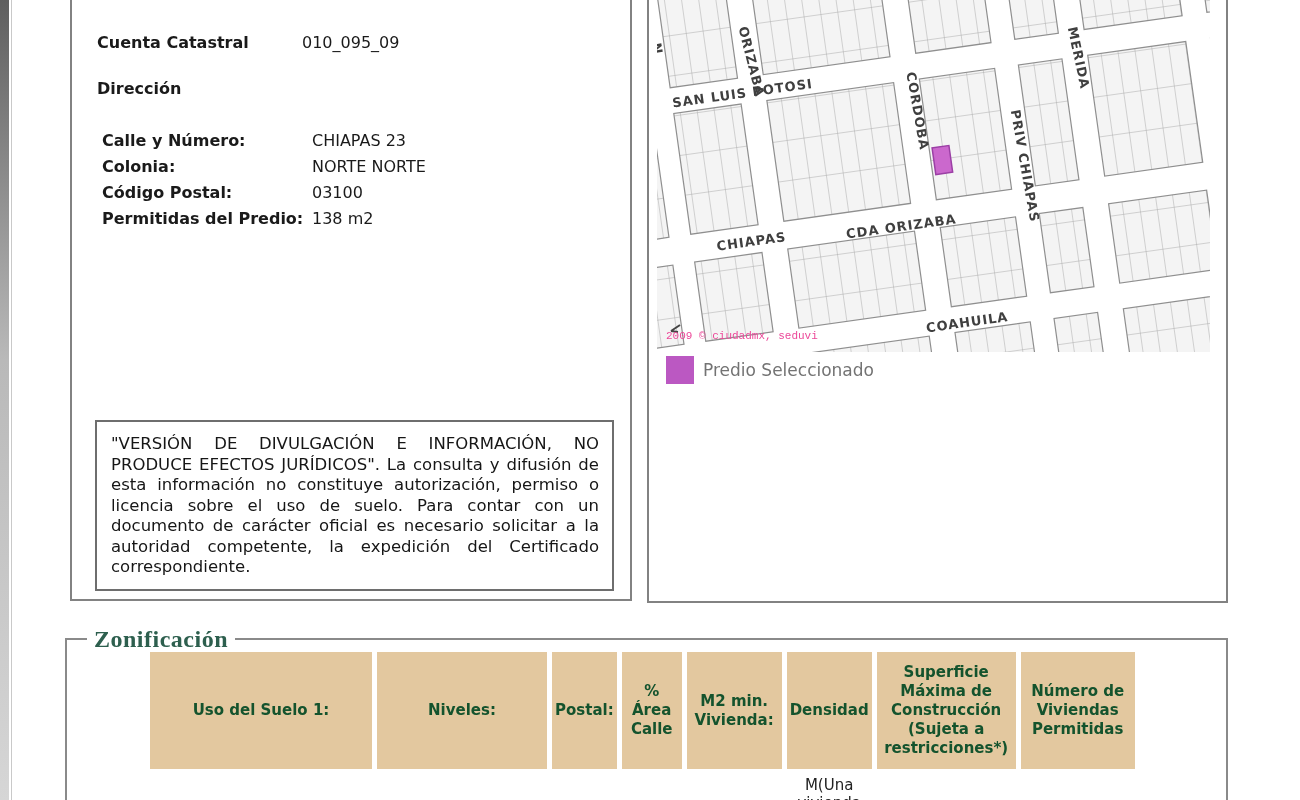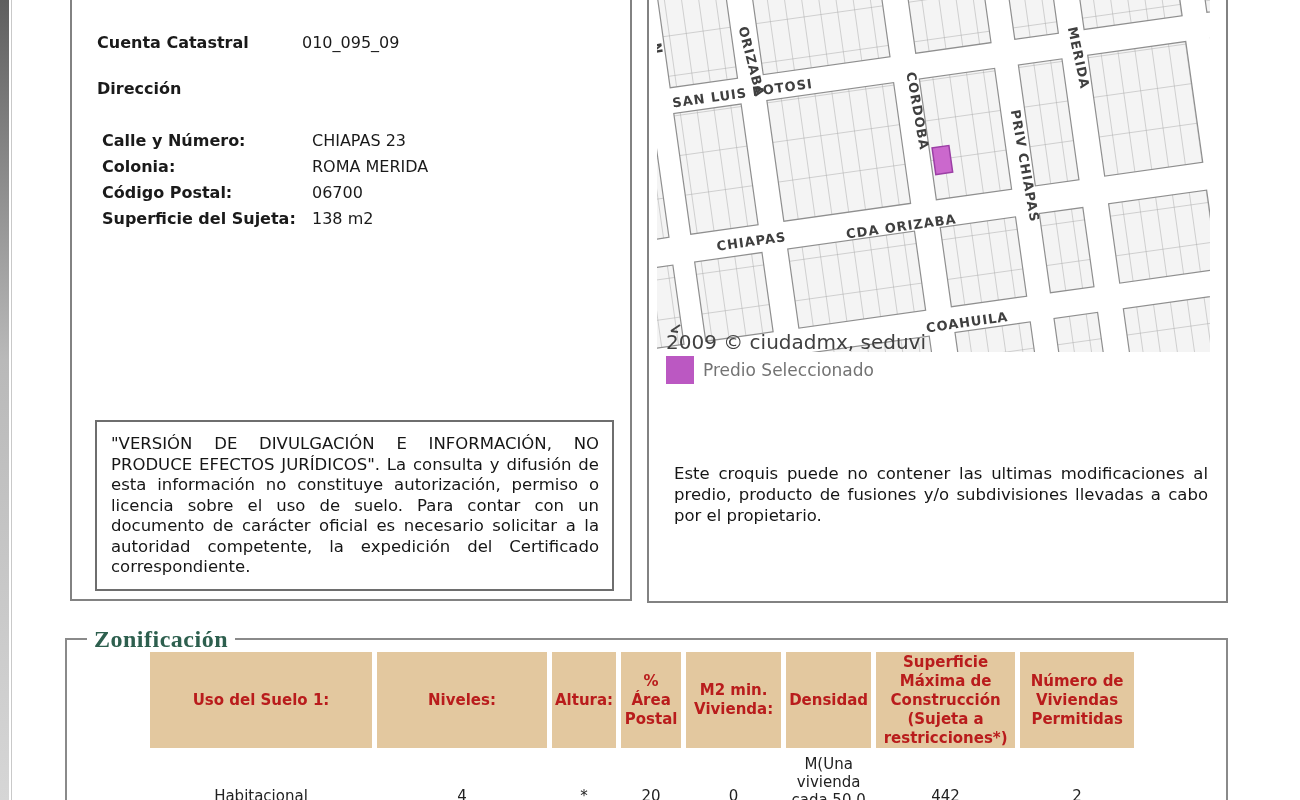--- a/index.html
+++ b/index.html
@@ -22,38 +22,38 @@
   .disclaimer-box { position:absolute; left:23px; top:420px; width:519px; height:171px;
                     border:2px solid #6e6e6e; padding:12px 13px 0 14px;
                     font-size:16.5px; line-height:20.5px; text-align:justify; color:#161616; }
 
   
   .map-panel { position:absolute; left:647px; top:0; width:581px; height:603px;
                border:2px solid #828282; border-top:none; background:#fff; }
   .map-image { position:absolute; left:8px; top:0; width:553px; height:352px; background:#fff; }
   svg text.street { font-family:"DejaVu Sans", sans-serif; font-size:13px; font-weight:bold;
                     fill:#3f3f3f; letter-spacing:1px; }
-  .map-copyright { position:absolute; left:17px; top:330px; font-size:20px; color:#404040; }
+  .map-copyright { position:absolute; left:17px; top:330px; font-size:11px; color:#ec4899;font-family:Liberation Mono, monospace; }
   .map-legend { position:absolute; left:17px; top:356px; height:30px; }
   .legend-swatch { position:absolute; left:0; top:0; width:28px; height:28px; background:#bb58c2; }
   .legend-label { position:absolute; left:37px; top:4px; font-size:17px; color:#737373; white-space:nowrap; }
   .map-note { position:absolute; left:25px; top:463px; width:534px;
               font-size:16.5px; line-height:21px; text-align:justify; color:#161616; }
 
   
   .zon-fieldset { position:absolute; left:65px; top:638px; width:1163px; height:220px;
                   border:2px solid #8a8a8a; background:#fff; }
   .zon-legend { position:absolute; left:20px; top:-14px; padding:0 7px; background:#fff;
                 font-family:"Liberation Serif", serif; font-weight:bold; font-size:24px;
                 color:#2d5f4e; letter-spacing:0.5px;text-align:center; }
   table.zon-table { position:absolute; left:78px; top:7px; border-collapse:separate;
                     border-spacing:5px; table-layout:fixed; }
-  .zon-table th { background:#e3c89f; color:#b91c1c; font-weight:bold; font-size:15px;
+  .zon-table th { background:#e3c89f; color:#14532d; font-weight:bold; font-size:15px;
                   line-height:19px; text-align:center; vertical-align:middle;
-                  height:96px; padding:0 3px; }
+                  height:96px; padding:11px 3px; }
   .zon-table td { font-size:15px; line-height:18px; color:#222; text-align:center;
                   vertical-align:top; padding-top:34px; }
   .zon-table td.densidad { padding-top:2px; }
 </style>
 </head>
 <body>
 
 <div class="page">
 
   <div class="edge-strip"></div>
@@ -65,26 +65,26 @@
       <span class="kv-label">Cuenta Catastral</span>
     </div>
     <div class="kv-row" style="left:230px; top:33px;">010_095_09</div>
 
     <div class="kv-row kv-label" style="left:25px; top:79px;">Dirección</div>
 
     <div class="kv-row kv-label" style="left:30px; top:131px;text-align:right;">Calle y Número:</div>
     <div class="kv-row kv-value" style="left:240px; top:131px;">CHIAPAS 23</div>
 
     <div class="kv-row kv-label" style="left:30px; top:157px;">Colonia:</div>
-    <div class="kv-row kv-value" style="left:240px; top:157px;">ROMA MERIDA</div>
+    <div class="kv-row kv-value" style="left:240px; top:157px;">NORTE NORTE</div>
 
     <div class="kv-row kv-label" style="left:30px; top:183px;">Código Postal:</div>
-    <div class="kv-row kv-value" style="left:240px; top:183px;">06700</div>
+    <div class="kv-row kv-value" style="left:240px; top:183px;">03100</div>
 
-    <div class="kv-row kv-label" style="left:30px; top:209px;">Superficie del Sujeta:</div>
+    <div class="kv-row kv-label" style="left:30px; top:209px;">Permitidas del Predio:</div>
     <div class="kv-row kv-value" style="left:240px; top:209px;">138 m2</div>
 
     <div class="disclaimer-box">"VERSIÓN DE DIVULGACIÓN E INFORMACIÓN, NO PRODUCE EFECTOS JURÍDICOS". La consulta y difusión de esta información no constituye autorización, permiso o licencia sobre el uso de suelo. Para contar con un documento de carácter oficial es necesario solicitar a la autoridad competente, la expedición del Certificado correspondiente.</div>
   </div>
 
   <div class="map-panel">
 
     <svg class="map-image" viewBox="0 0 553 352" xmlns="http://www.w3.org/2000/svg">
       <defs>
         <pattern id="lots" width="17" height="40" patternUnits="userSpaceOnUse">
@@ -141,43 +141,42 @@
       <path d="M14 331 l9 -6 M14 331 l7 1" stroke="#444" stroke-width="2" fill="none"></path>
     </svg>
 
     <div class="map-copyright">2009 © ciudadmx, seduvi</div>
 
     <div class="map-legend">
       <span class="legend-swatch" style="background: rgb(187, 88, 194);"></span>
       <span class="legend-label">Predio Seleccionado</span>
     </div>
 
-    <div class="map-note">Este croquis puede no contener las ultimas modificaciones al predio, producto de fusiones y/o subdivisiones llevadas a cabo por el propietario.</div>
   </div>
 
   <div class="zon-fieldset">
     <span class="zon-legend">Zonificación</span>
 
     <table class="zon-table">
       <colgroup>
         <col style="width:222px">
           <col style="width:170px">
           <col style="width:63px">
         <col style="width:60px">
           <col style="width:95px">
           <col style="width:84px">
         <col style="width:139px">
           <col style="width:114px">
       </colgroup>
       <tbody>
           <tr>
         <th>Uso del Suelo 1:</th>
         <th>Niveles:</th>
-        <th>Altura:</th>
-        <th>% Área Postal</th>
+        <th>Postal:</th>
+        <th>% Área Calle</th>
         <th>M2 min. Vivienda:</th>
         <th>Densidad</th>
         <th>Superficie Máxima de Construcción (Sujeta a restricciones*)</th>
         <th>Número de Viviendas Permitidas</th>
       </tr>
       <tr>
         <td>Habitacional</td>
         <td>4</td>
         <td>*</td>
         <td>20</td>

